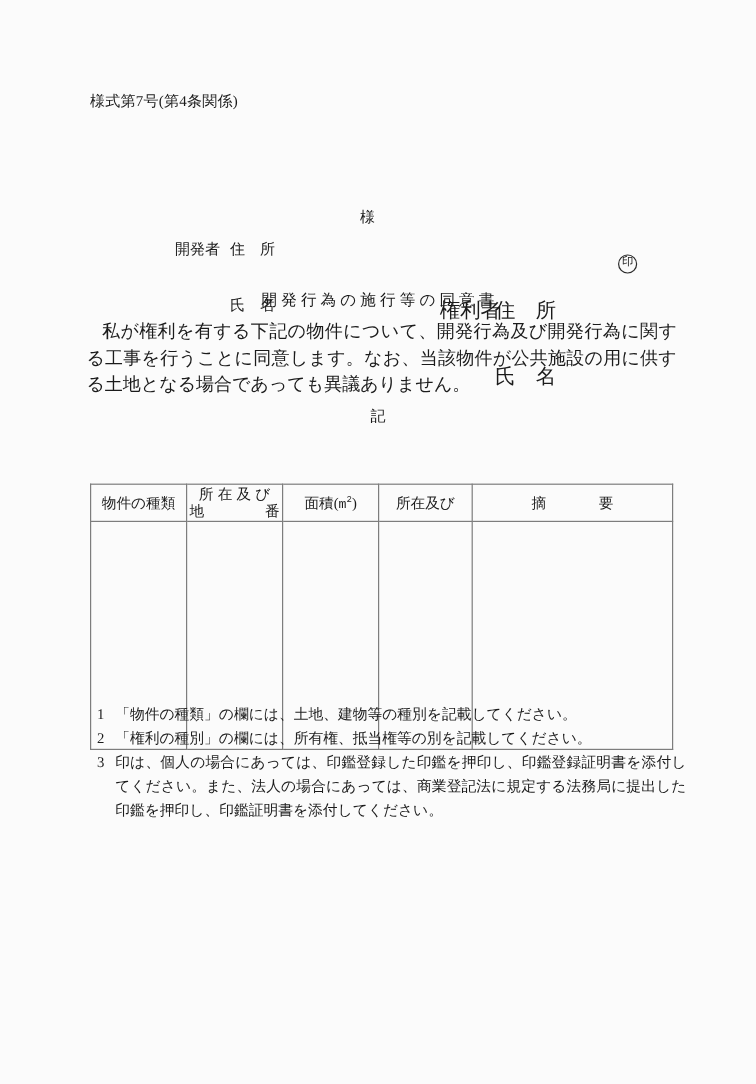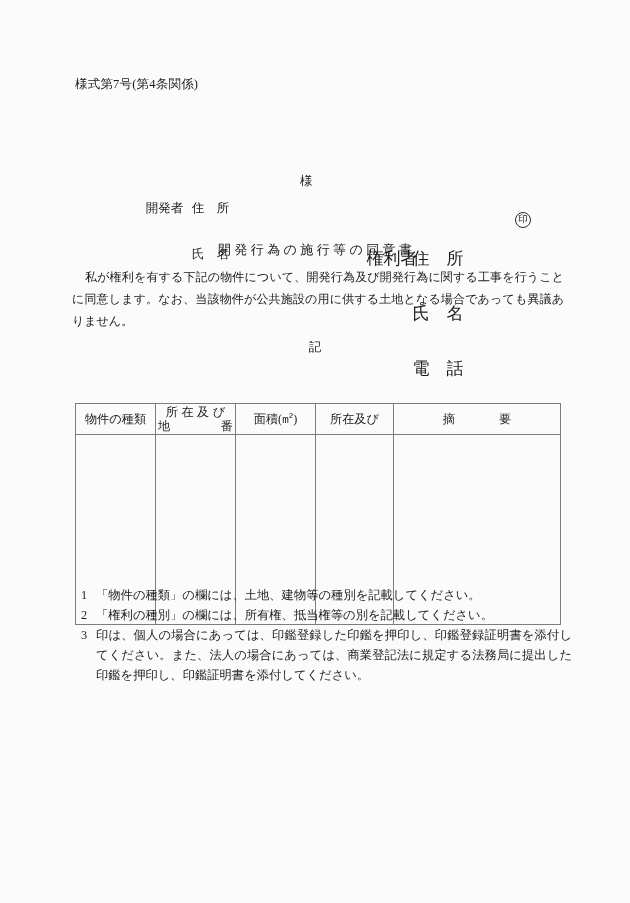--- a/index.html
+++ b/index.html
@@ -96,21 +96,21 @@
     letter-spacing: 3.4px;
     text-indent: 3.4px;
   }
 
   
   .body-para {
     position: absolute;
     left: 72px;
     top: 266px;
     width: 492px;
-    font-size: 12px;
+    font-size: 15px;
     line-height: 22px;
     text-align: justify;
     text-justify: inter-character;
     text-indent: 13px;
   }
 
   
   .ki {
     left: 0;
     width: 630px;
@@ -219,23 +219,20 @@
     </div>
   </div>
   <div class="sama">様</div>
 
   <div class="abs party-holder">
     <div class="row">
       <span class="lbl-party">権利者</span><span class="lbl-field">住　所</span>
     </div>
     <div class="row">
       <span class="lbl-party"></span><span class="lbl-field">氏　名</span>
-    </div>
-    <div class="row">
-      <span class="lbl-party"></span><span class="lbl-field">電　話</span>
     </div>
   </div>
 
   <div class="seal">
     <span class="seal-circle">印</span>
   </div>
 
   <div class="abs doc-title">開発行為の施行等の同意書</div>
 
   <div class="body-para">私が権利を有する下記の物件について、開発行為及び開発行為に関する工事を行うことに同意します。なお、当該物件が公共施設の用に供する土地となる場合であっても異議ありません。</div>

